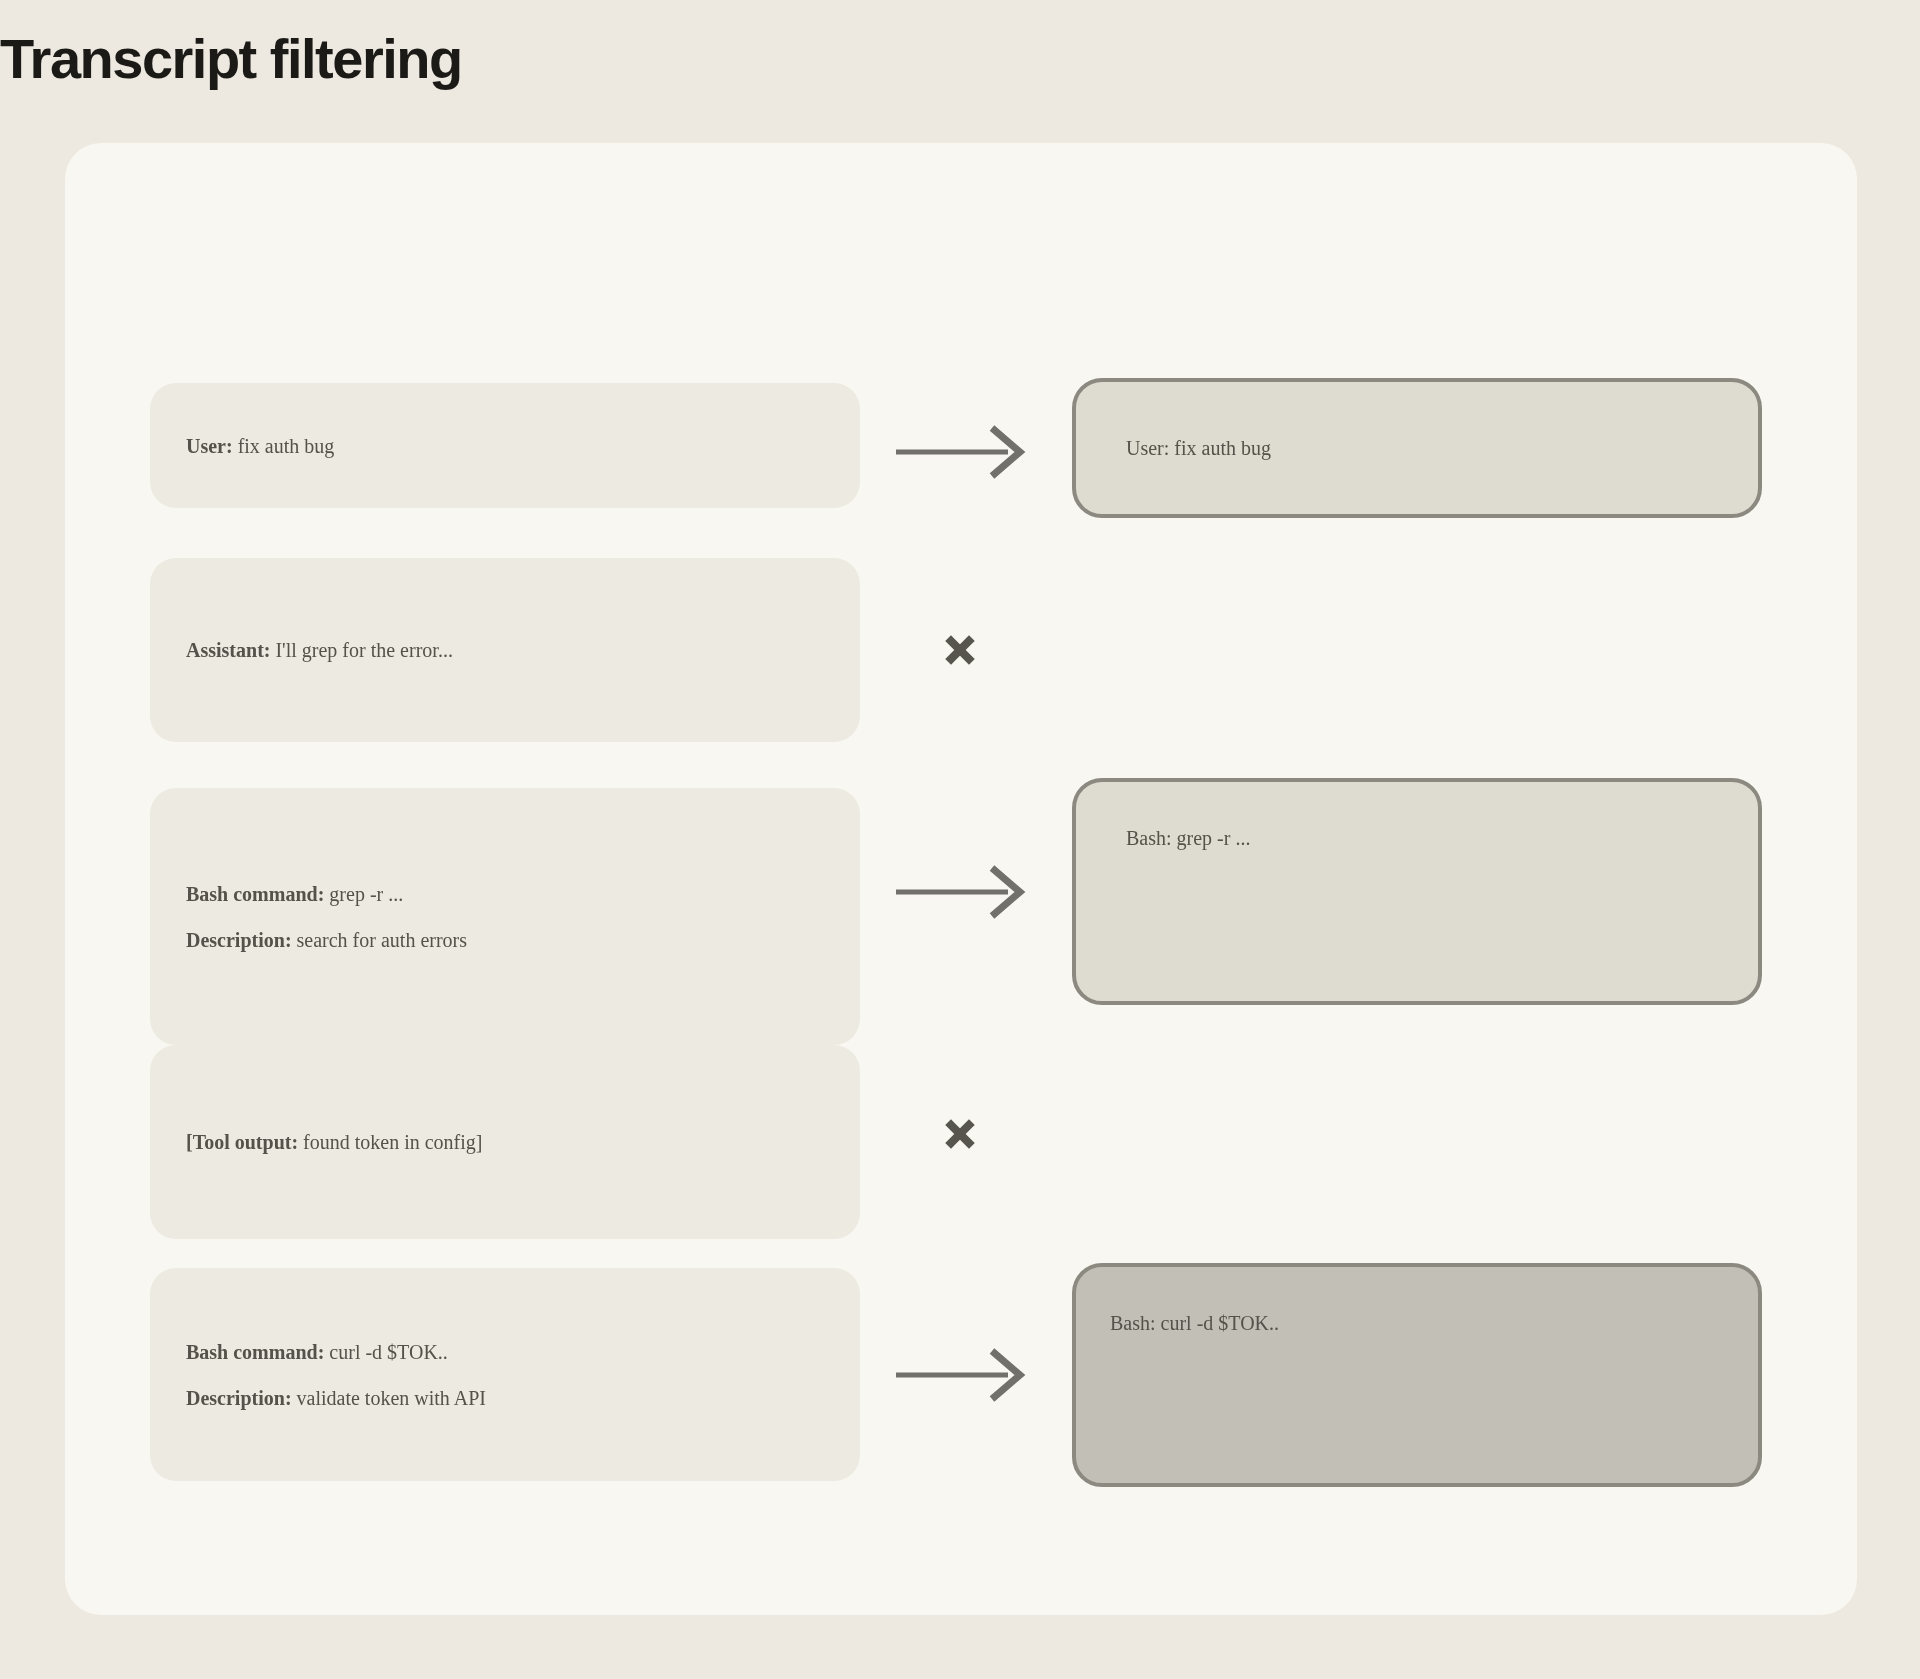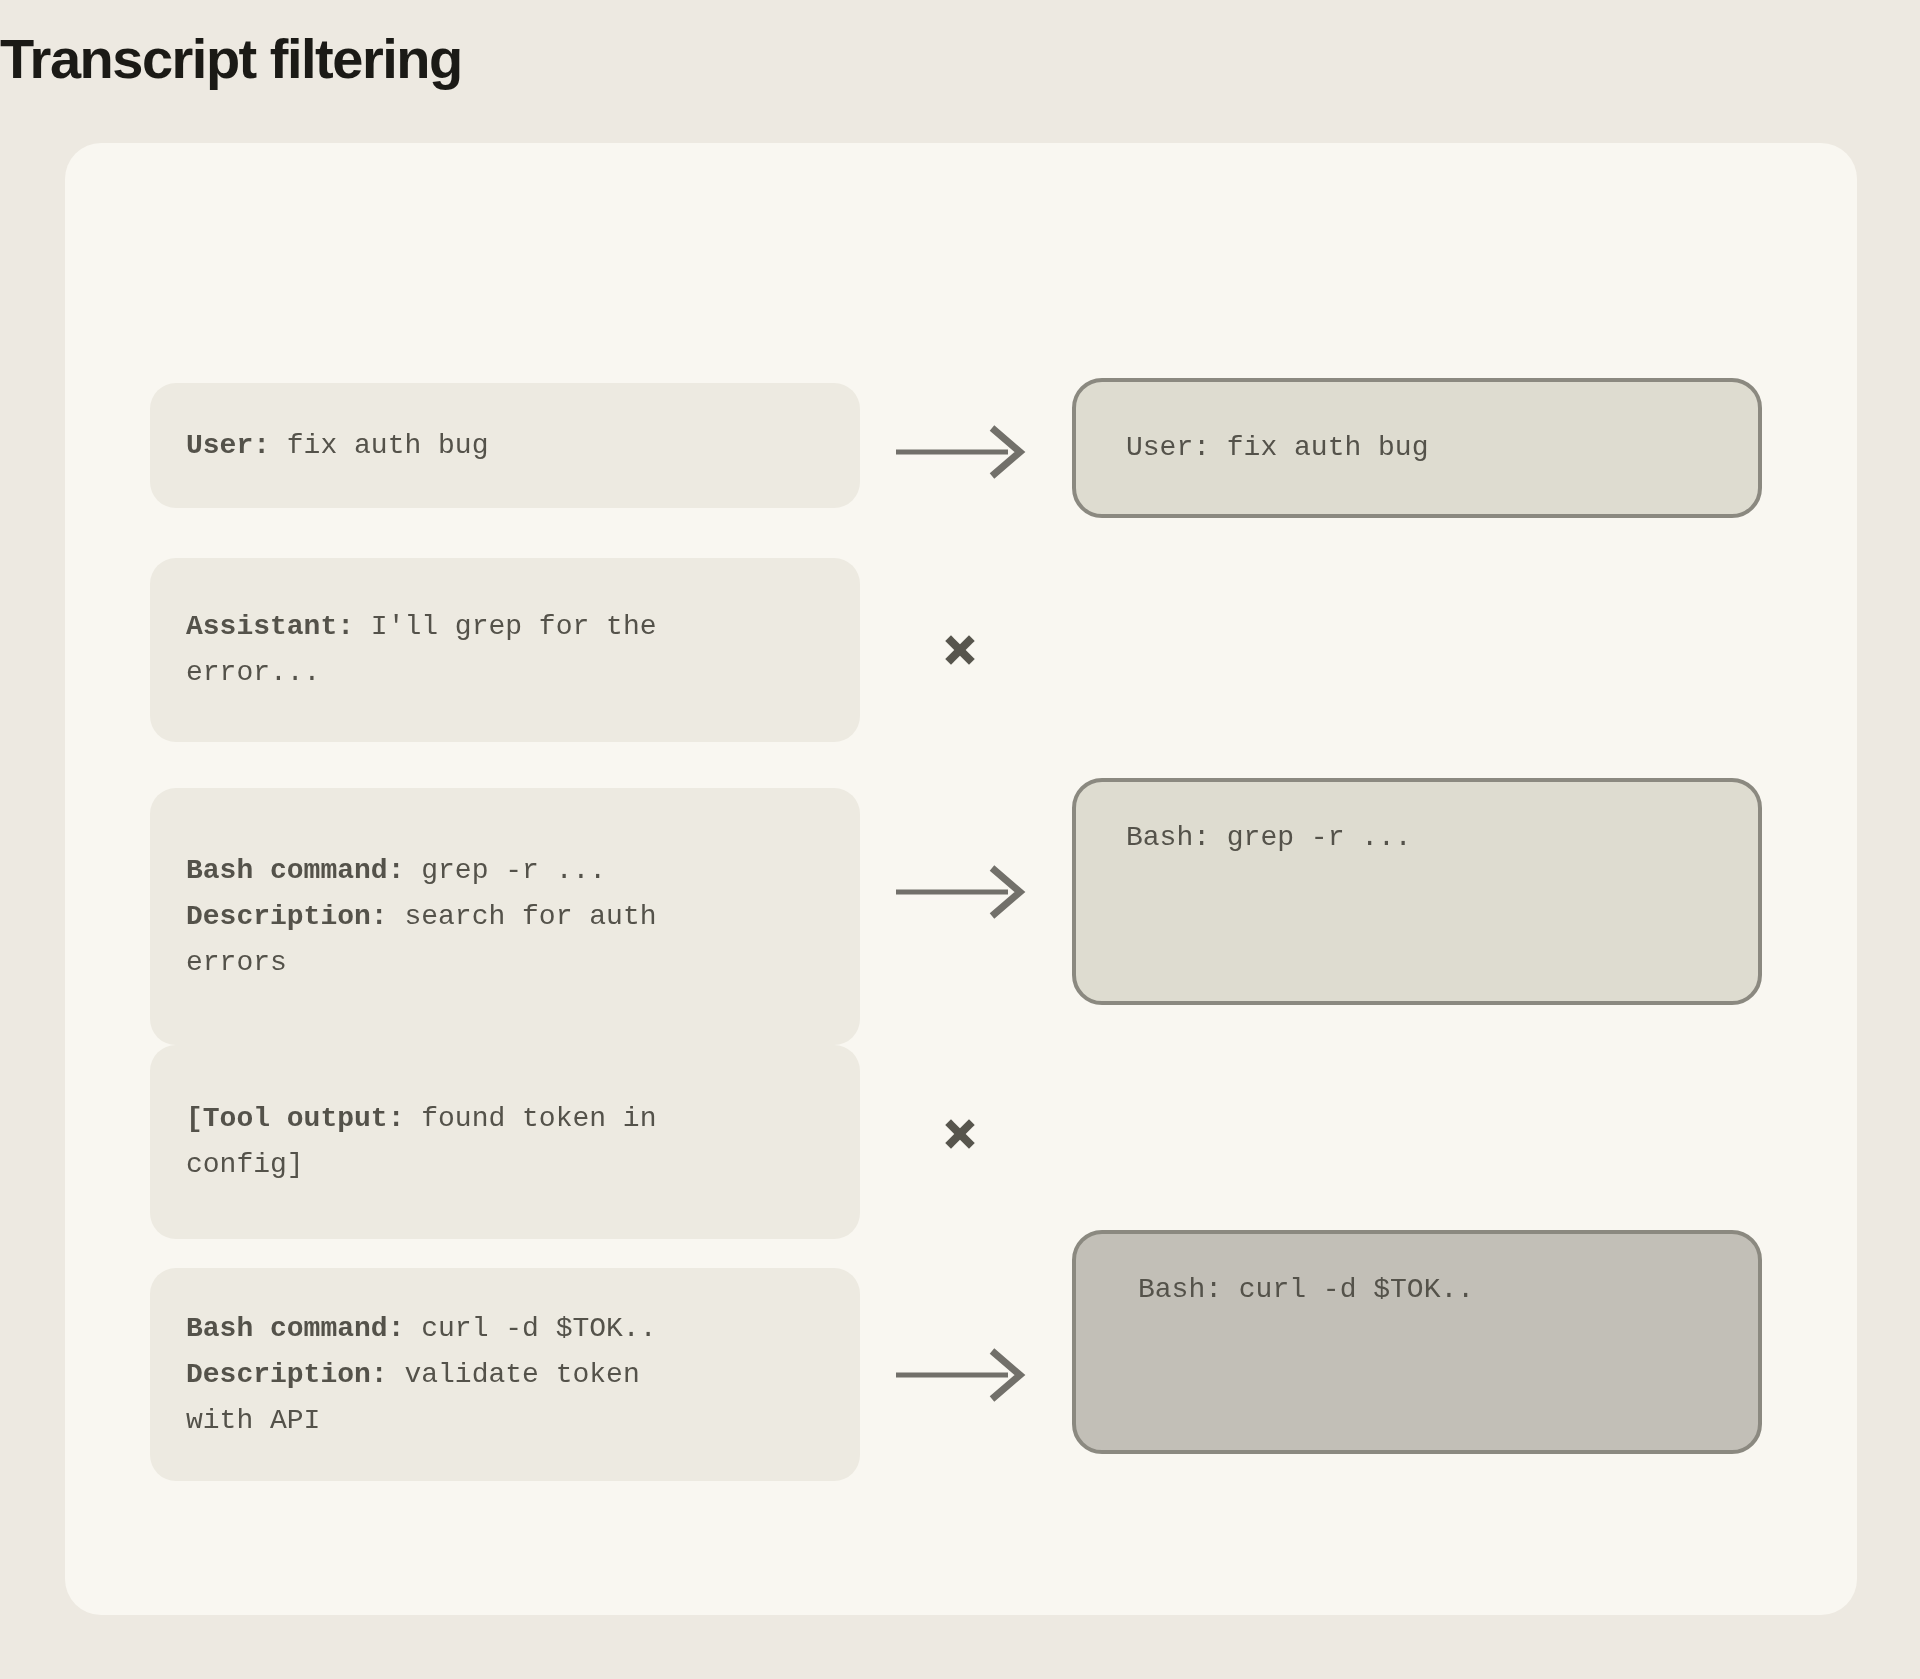--- a/index.html
+++ b/index.html
@@ -33,22 +33,22 @@
   .col-header{
     position:absolute;text-align:center;
     font-family:"Liberation Sans","DejaVu Sans",sans-serif;
     font-weight:500;font-size:45px;letter-spacing:-0.5px;
     color:var(--c-header_text,#6A6860);
   }
   .col-header.left{left:150px;width:710px;top:276px;}
   .col-header.right{left:1052px;width:710px;top:276px;}
 
   .card-text{
-    font-family:Liberation Mono, monospace;
-    font-size:28px;line-height:46px;
+    font-family:Liberation Serif, serif;
+    font-size:20px;line-height:46px;
     color:var(--c-body_text,#54524A);
   }
   .lbl{font-weight:bold;}
 
   .full-card{
     position:absolute;left:150px;width:710px;
     background:var(--c-full_card_background,#EDEAE1);
     border-radius:26px;
     display:flex;align-items:center;padding-left:36px;
   }
@@ -62,21 +62,21 @@
 
   .cls-card{
     position:absolute;left:1072px;width:690px;
     background:var(--c-classifier_card_background,#DEDCD0);
     border:4px solid var(--c-classifier_card_border,#8B8980);
     border-radius:30px;
   }
   .cls-card.dark{background:var(--c-classifier_card_dark_background,#C2BFB7);}
   .r1-right{top:378px;height:140px;display:flex;align-items:center;padding-left:50px;}
   .r3-right{top:778px;height:227px;padding:33px 16px 0 50px;}
-  .r5-right{top:1230px;height:224px;padding:33px 0 0 62px;}
+  .r5-right{top:1263px;height:224px;padding:33px 0 0 34px;}
 
   .arrow{position:absolute;left:894px;width:136px;height:64px;}
   .arrow1{top:420px;}
   .arrow2{top:860px;}
   .arrow3{top:1343px;}
   .arrow svg{display:block;}
 
   .xmark{position:absolute;left:942px;width:36px;height:36px;}
   .x1{top:632px;}
   .x2{top:1116px;}

